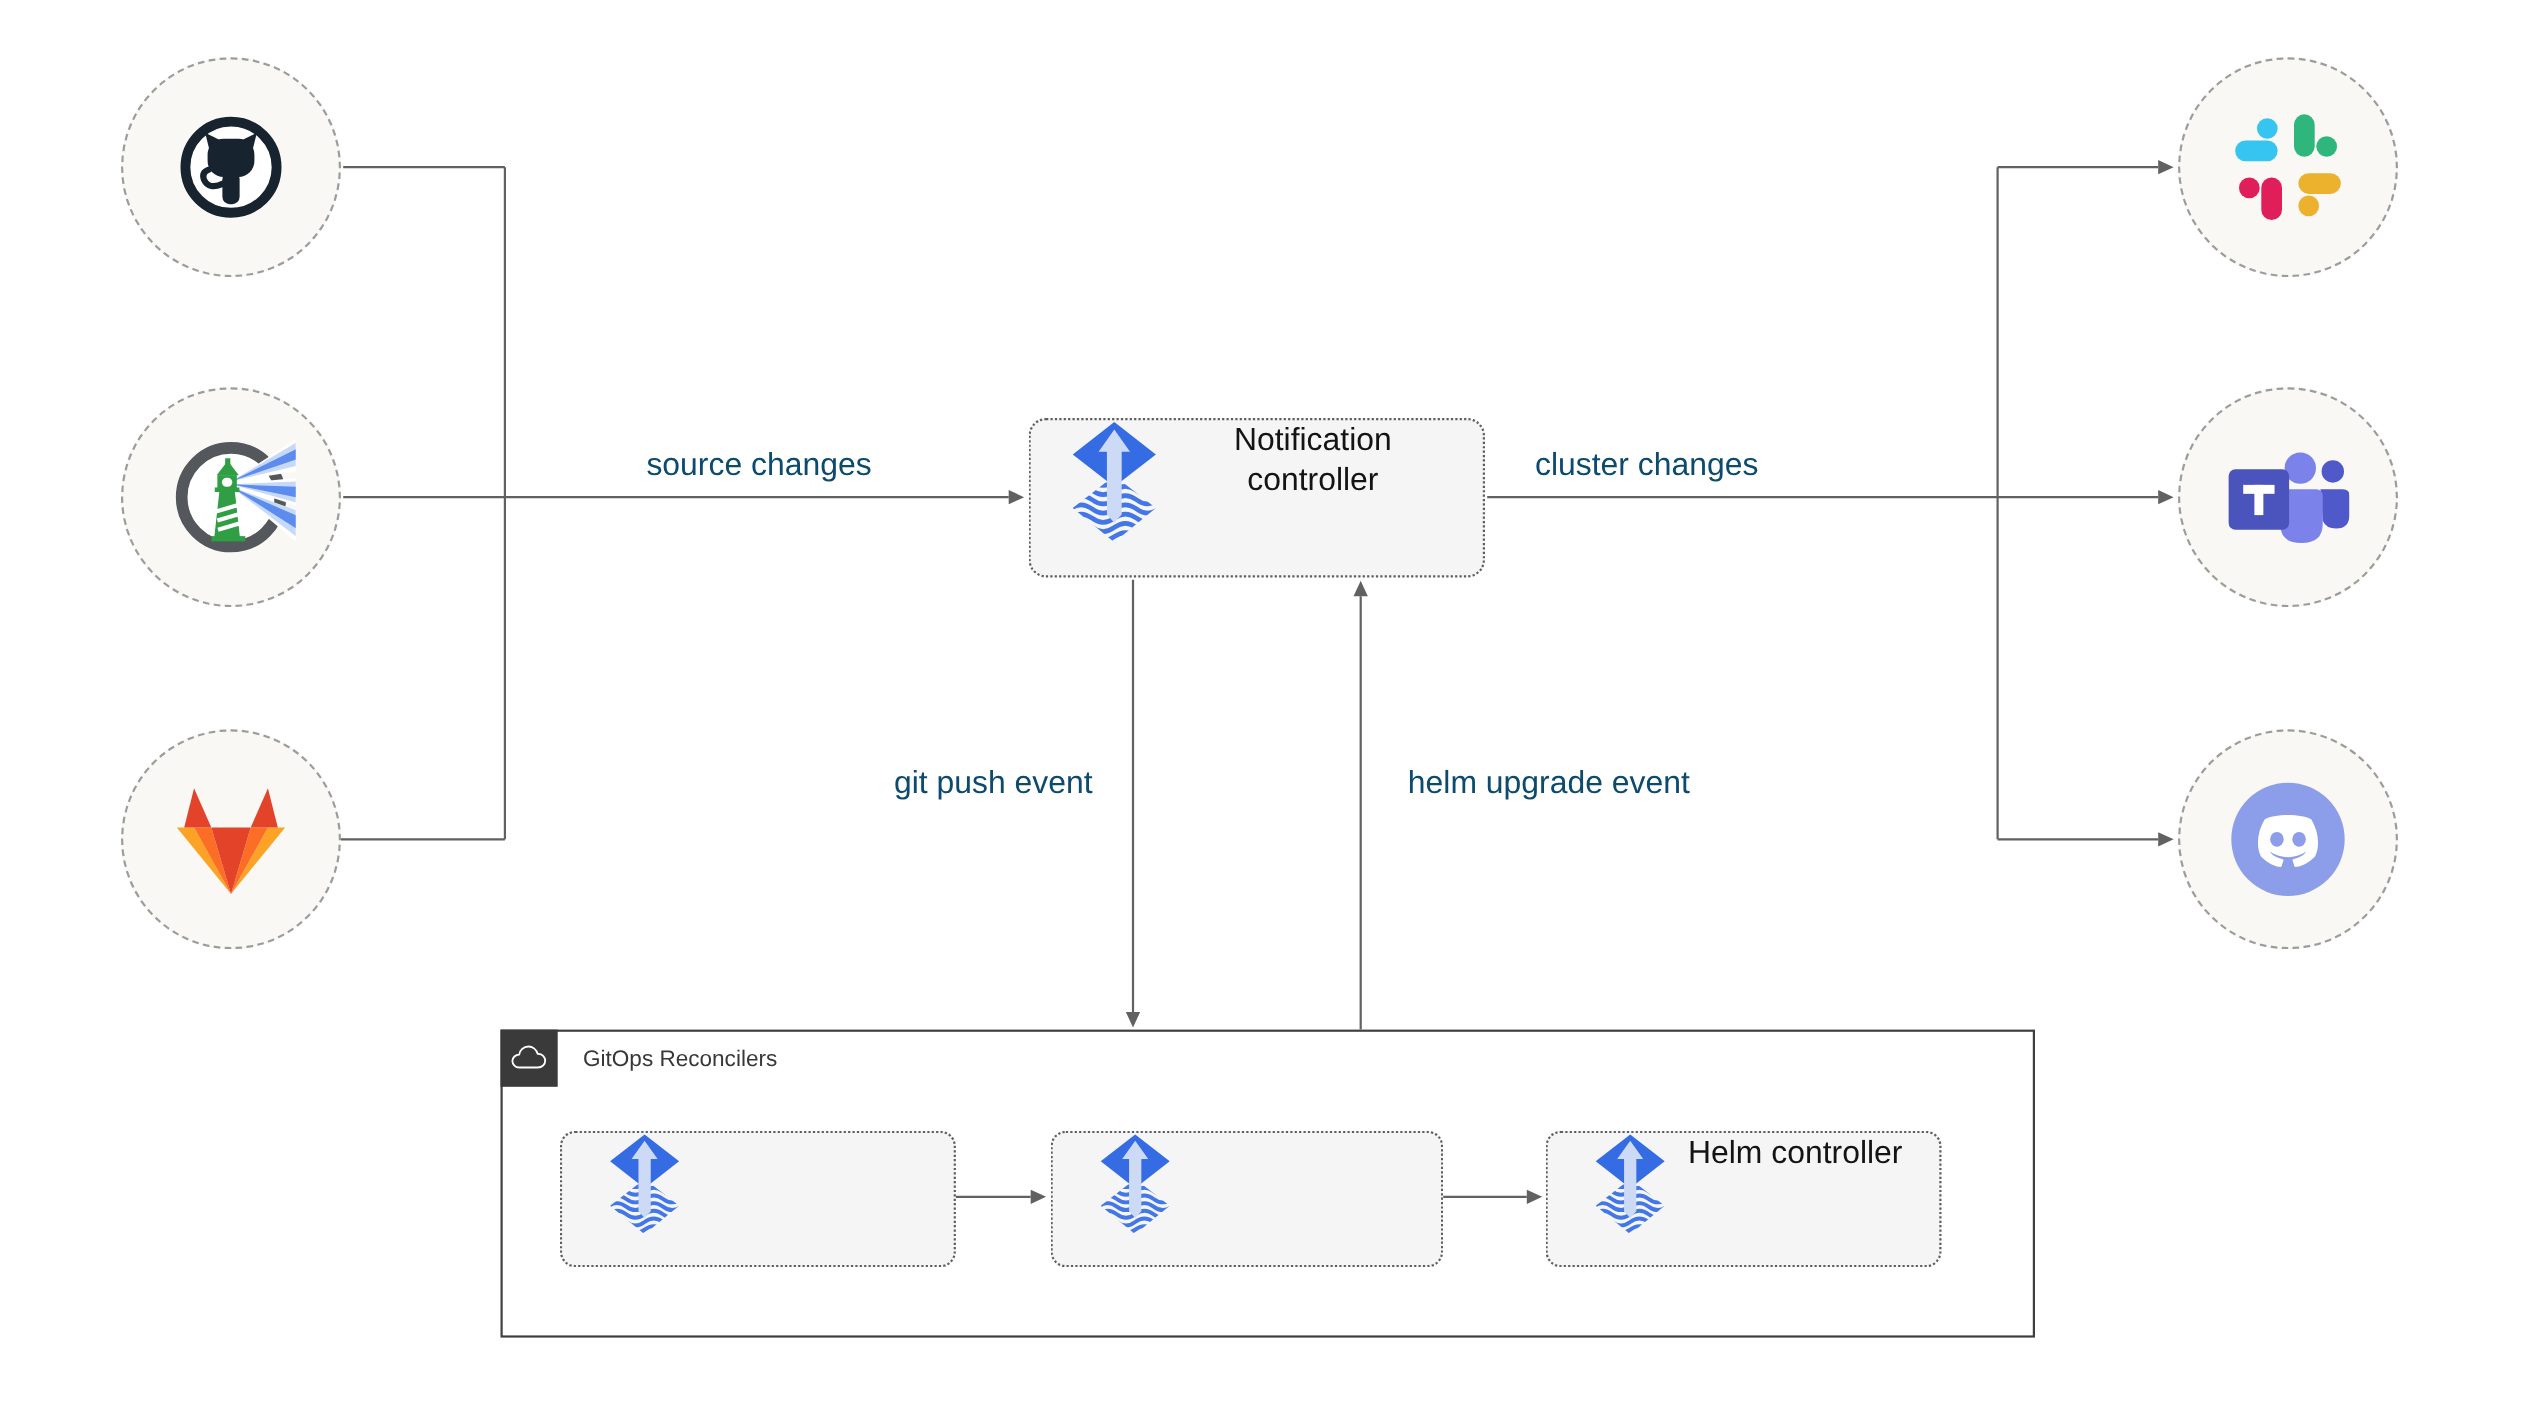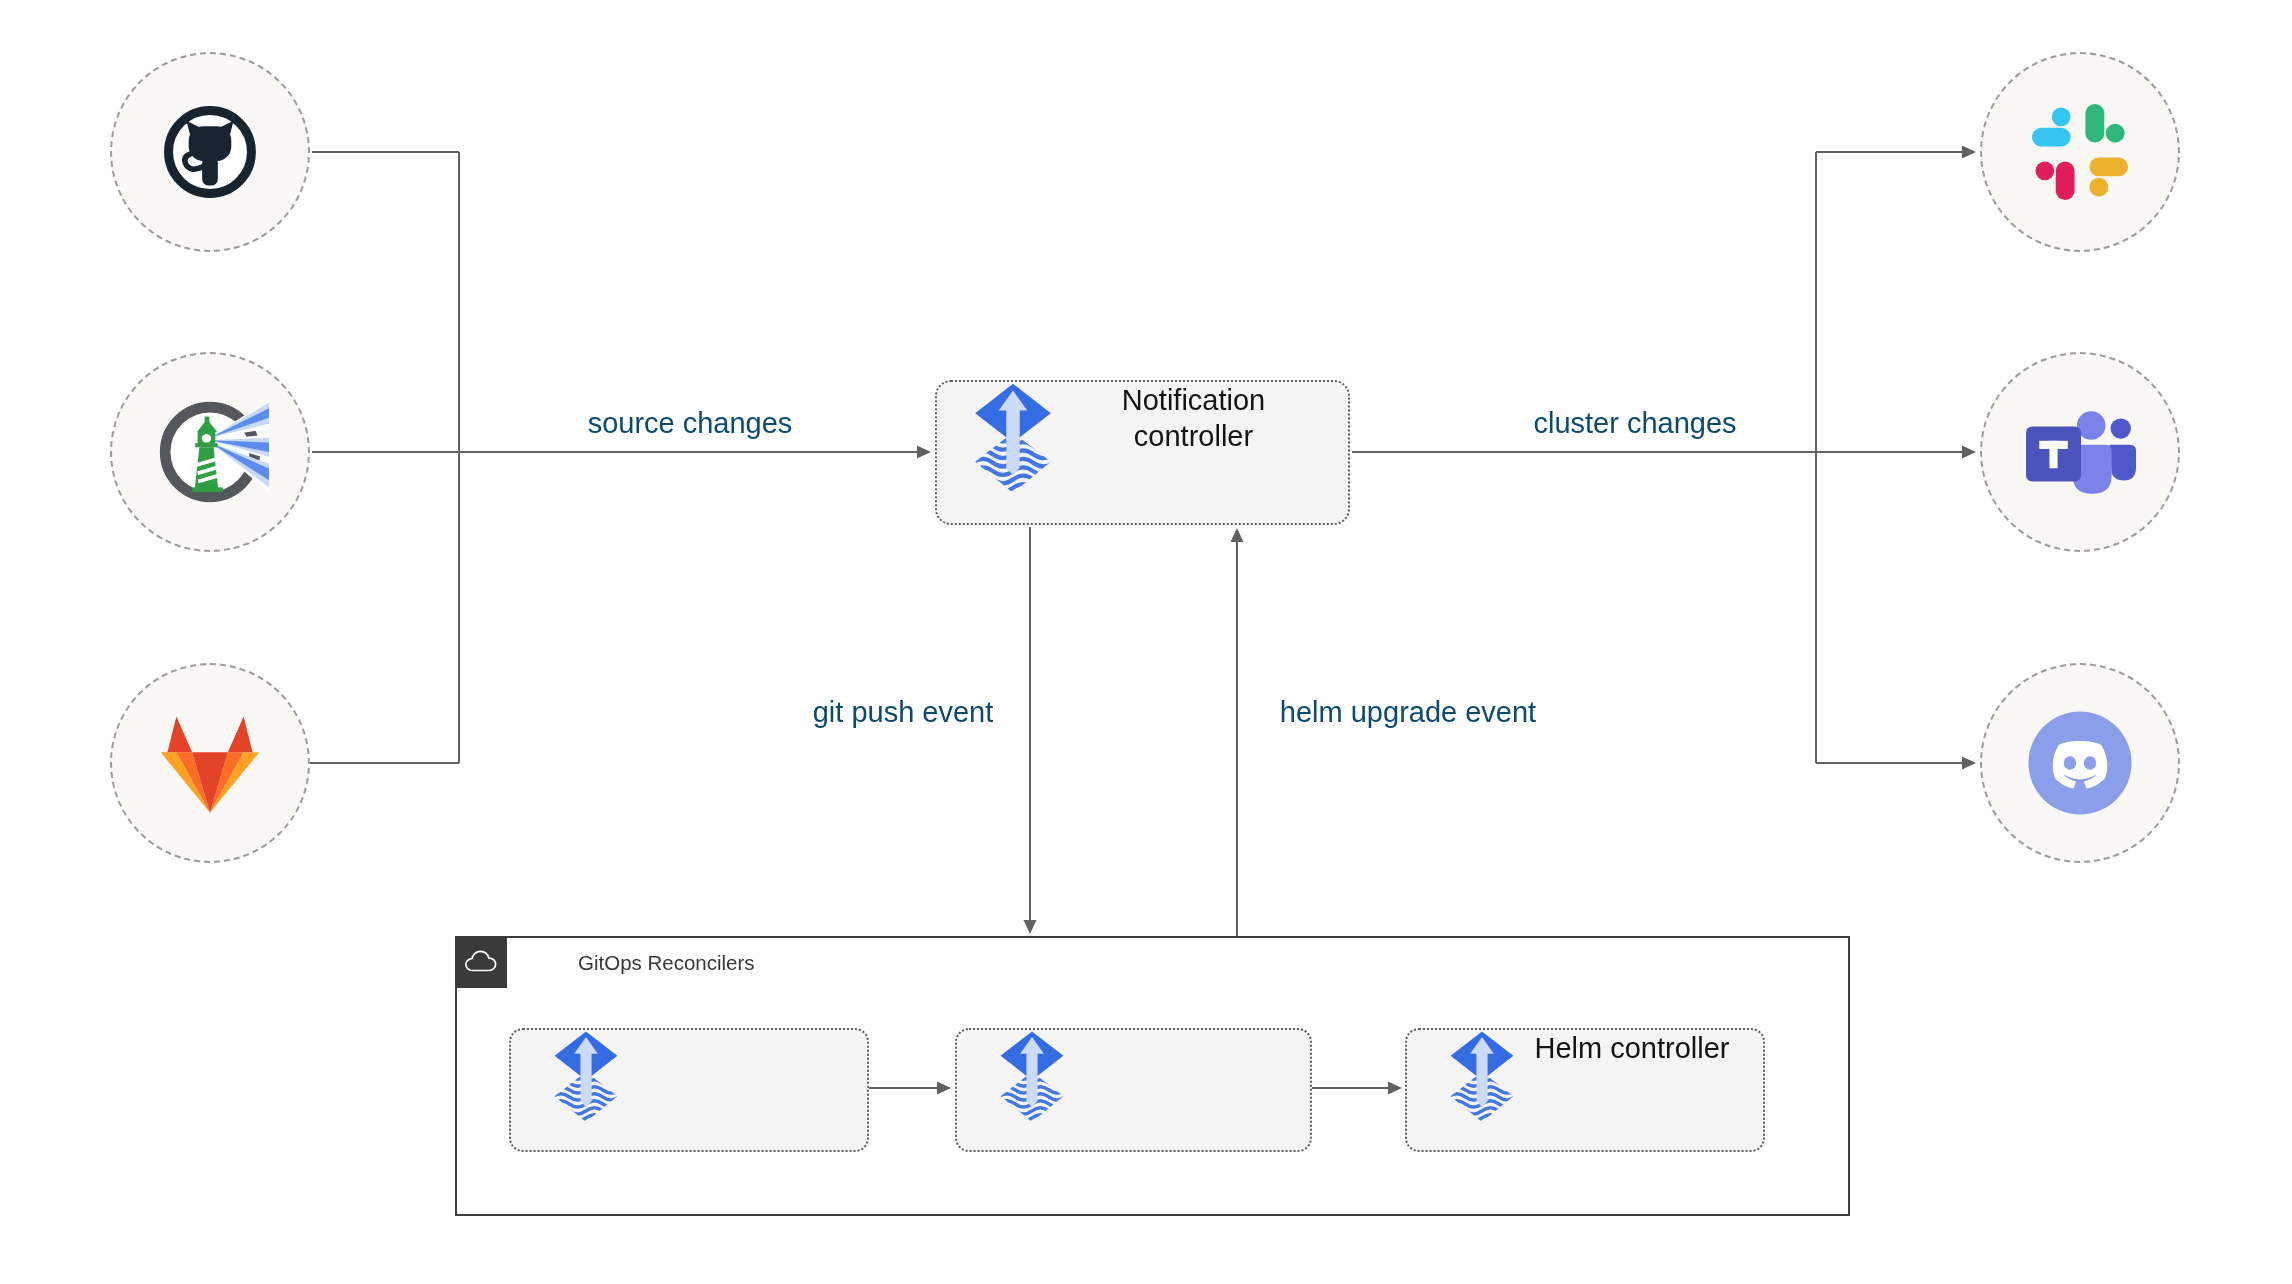--- a/index.html
+++ b/index.html
@@ -14,21 +14,21 @@
   .cbox{position:absolute;background:#f5f5f5;border:2px dotted #5e5e5e;border-radius:14px;
         display:flex;box-sizing:border-box;}
   .cbox .ic{flex:0 0 auto;margin-left:40px;}
   .cbox .lbl{flex:1;text-align:center;font-size:29px;color:#141414;line-height:1.25;padding:0 26px 0 10px;}
 
   
   .gitops{position:absolute;left:455px;top:936px;width:1395px;height:280px;border:2.5px solid #3f3f3f;
           background:#ffffff;box-sizing:border-box;}
   .badge{position:absolute;left:-2.5px;top:-2.5px;width:52px;height:52px;background:#3a3a3a;
          display:flex;align-items:center;justify-content:center;}
-  .gtitle{position:absolute;left:73px;top:13px;font-size:20.5px;color:#383838;margin-left:48px;}
+  .gtitle{position:absolute;left:73px;top:13px;font-size:20.5px;color:#383838;}
 
   
   .elabel{position:absolute;transform:translate(-50%,-50%);font-size:29px;color:#0c4a6e;white-space:nowrap;}
 
   svg.overlay{position:absolute;left:0;top:0;pointer-events:none;}
   .defs{position:absolute;width:0;height:0;overflow:hidden;}
 </style>
 </head>
 <body>
 
@@ -237,17 +237,17 @@
       <polygon points="1976,152 1962,145.5 1962,158.5"></polygon>
       <polygon points="1976,763 1962,756.5 1962,769.5"></polygon>
       <polygon points="1030,934 1023.5,920 1036.5,920"></polygon>
       <polygon points="1237,528 1230.5,542 1243.5,542"></polygon>
       <polygon points="951,1088 937,1081.5 937,1094.5"></polygon>
       <polygon points="1402,1088 1388,1081.5 1388,1094.5"></polygon>
     </g>
   </svg>
 
   <div class="elabel" style="left:690px;top:423px;">source changes</div>
-  <div class="elabel" style="left:1635px;top:423px;">cluster changes</div>
+  <div class="elabel" style="left:1497px;top:423px;">cluster changes</div>
   <div class="elabel" style="left:903px;top:712px;">git push event</div>
   <div class="elabel" style="left:1408px;top:712px;">helm upgrade event</div>
 
 </div>
 
 </body></html>

